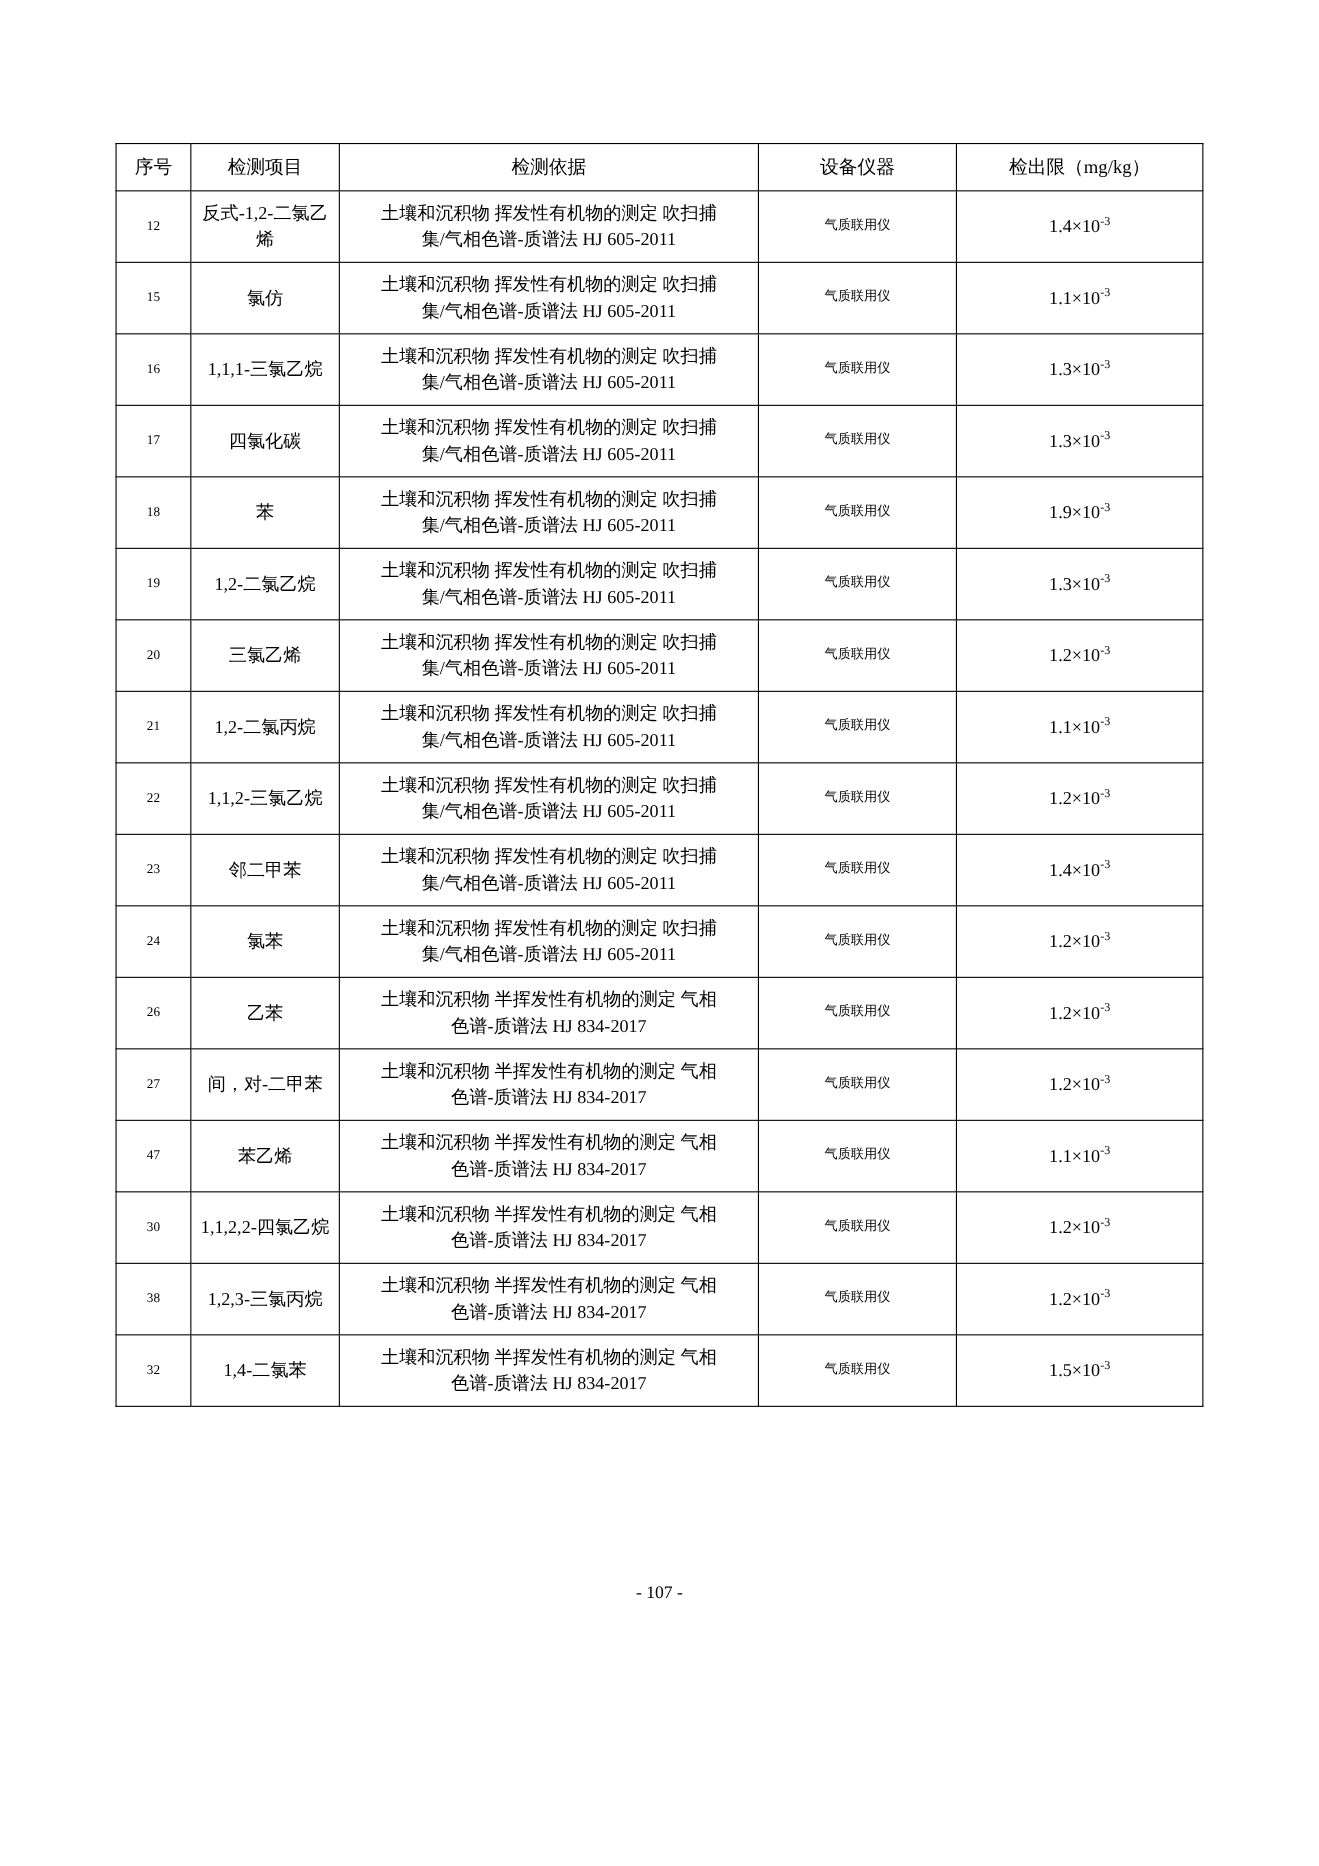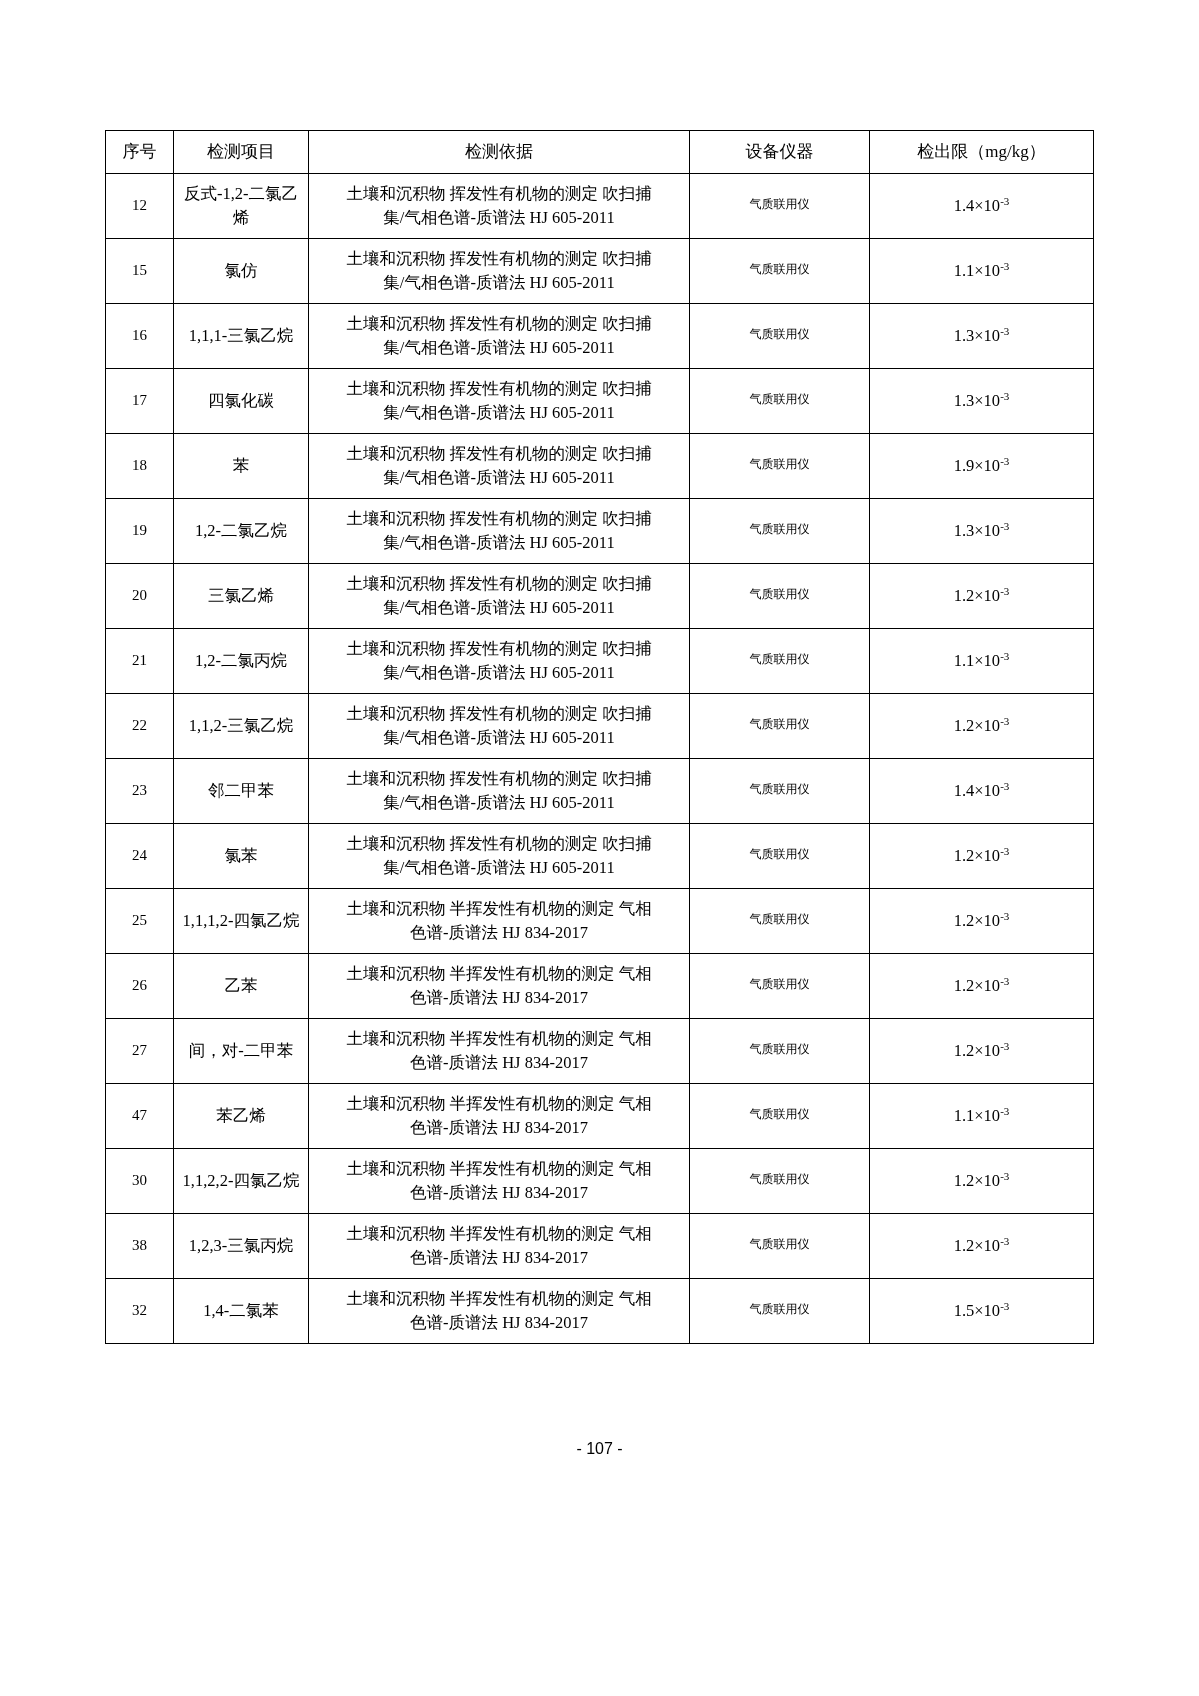--- a/index.html
+++ b/index.html
@@ -51,21 +51,21 @@
     font-weight: bold;
     font-size: 17px;
     height: 38px;
     font-family: "Liberation Serif", "DejaVu Serif", serif;
   }
   tbody td {
     font-size: 17px;
     height: 60px;
   }
   td.no {
-    font-size: 15px;
+    font-size: 12px;
   }
   td.item {
     font-size: 16.5px;
   }
   td.basis {
     font-size: 16.5px;
     line-height: 1.5;
     padding-left: 6px;
     padding-right: 6px;
   }
@@ -85,21 +85,21 @@
     display: block;
     white-space: nowrap;
   }
   .footer {
     position: absolute;
     left: 0;
     top: 1440px;
     width: 1199px;
     text-align: center;
     font-size: 16px;
-    font-family: Liberation Sans, sans-serif;
+    font-family: Liberation Serif, serif;
   }
 </style>
 </head>
 <body>
 
 <div class="page">
   <div class="table-wrap">
     <table class="detect">
       <colgroup>
         <col class="c-no">
@@ -222,30 +222,20 @@
             <td class="no">24</td>
             <td class="item">氯苯</td>
             <td class="basis">
               <span class="basis-line">土壤和沉积物 挥发性有机物的测定 吹扫捕</span>
               <span class="basis-line">集/气相色谱-质谱法 HJ 605-2011</span>
             </td>
             <td class="equip">气质联用仪</td>
             <td class="limit"><span>1.2×10</span><span class="sup">-3</span></td>
           </tr>
           <tr>
-            <td class="no">25</td>
-            <td class="item">1,1,1,2-四氯乙烷</td>
-            <td class="basis">
-              <span class="basis-line">土壤和沉积物 半挥发性有机物的测定 气相</span>
-              <span class="basis-line">色谱-质谱法 HJ 834-2017</span>
-            </td>
-            <td class="equip">气质联用仪</td>
-            <td class="limit"><span>1.2×10</span><span class="sup">-3</span></td>
-          </tr>
-          <tr>
             <td class="no">26</td>
             <td class="item">乙苯</td>
             <td class="basis">
               <span class="basis-line">土壤和沉积物 半挥发性有机物的测定 气相</span>
               <span class="basis-line">色谱-质谱法 HJ 834-2017</span>
             </td>
             <td class="equip">气质联用仪</td>
             <td class="limit"><span>1.2×10</span><span class="sup">-3</span></td>
           </tr>
           <tr>

